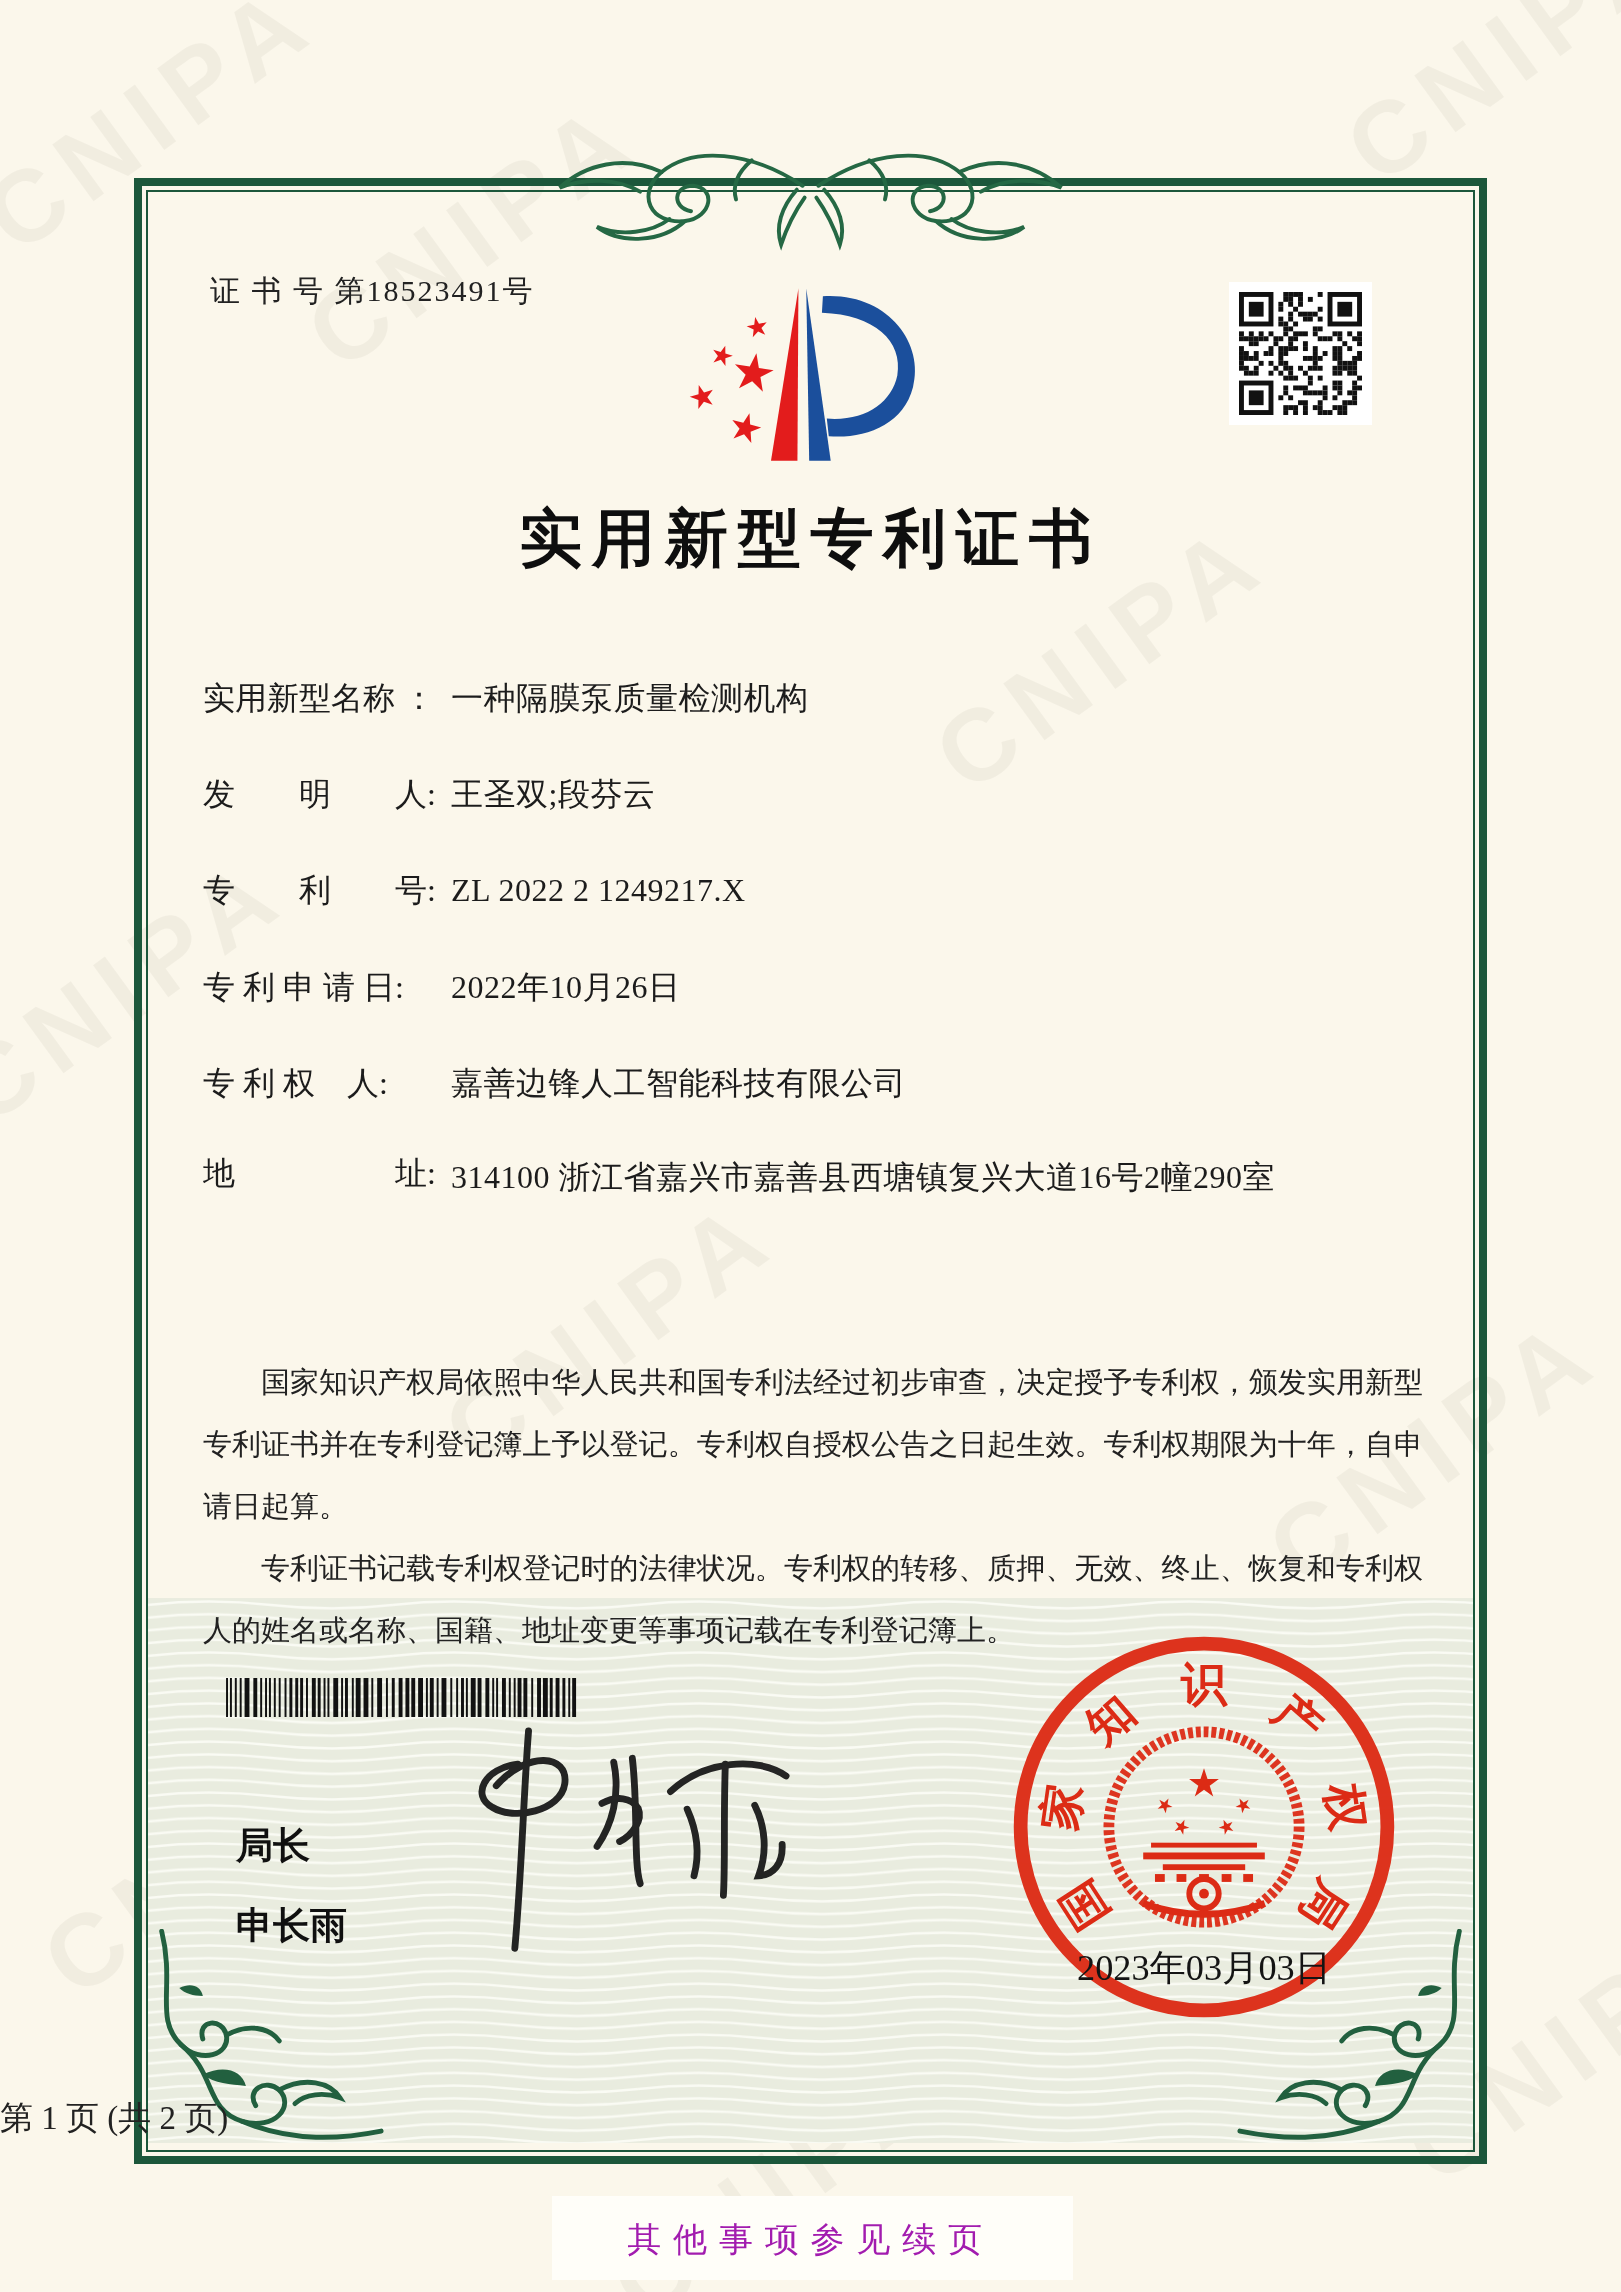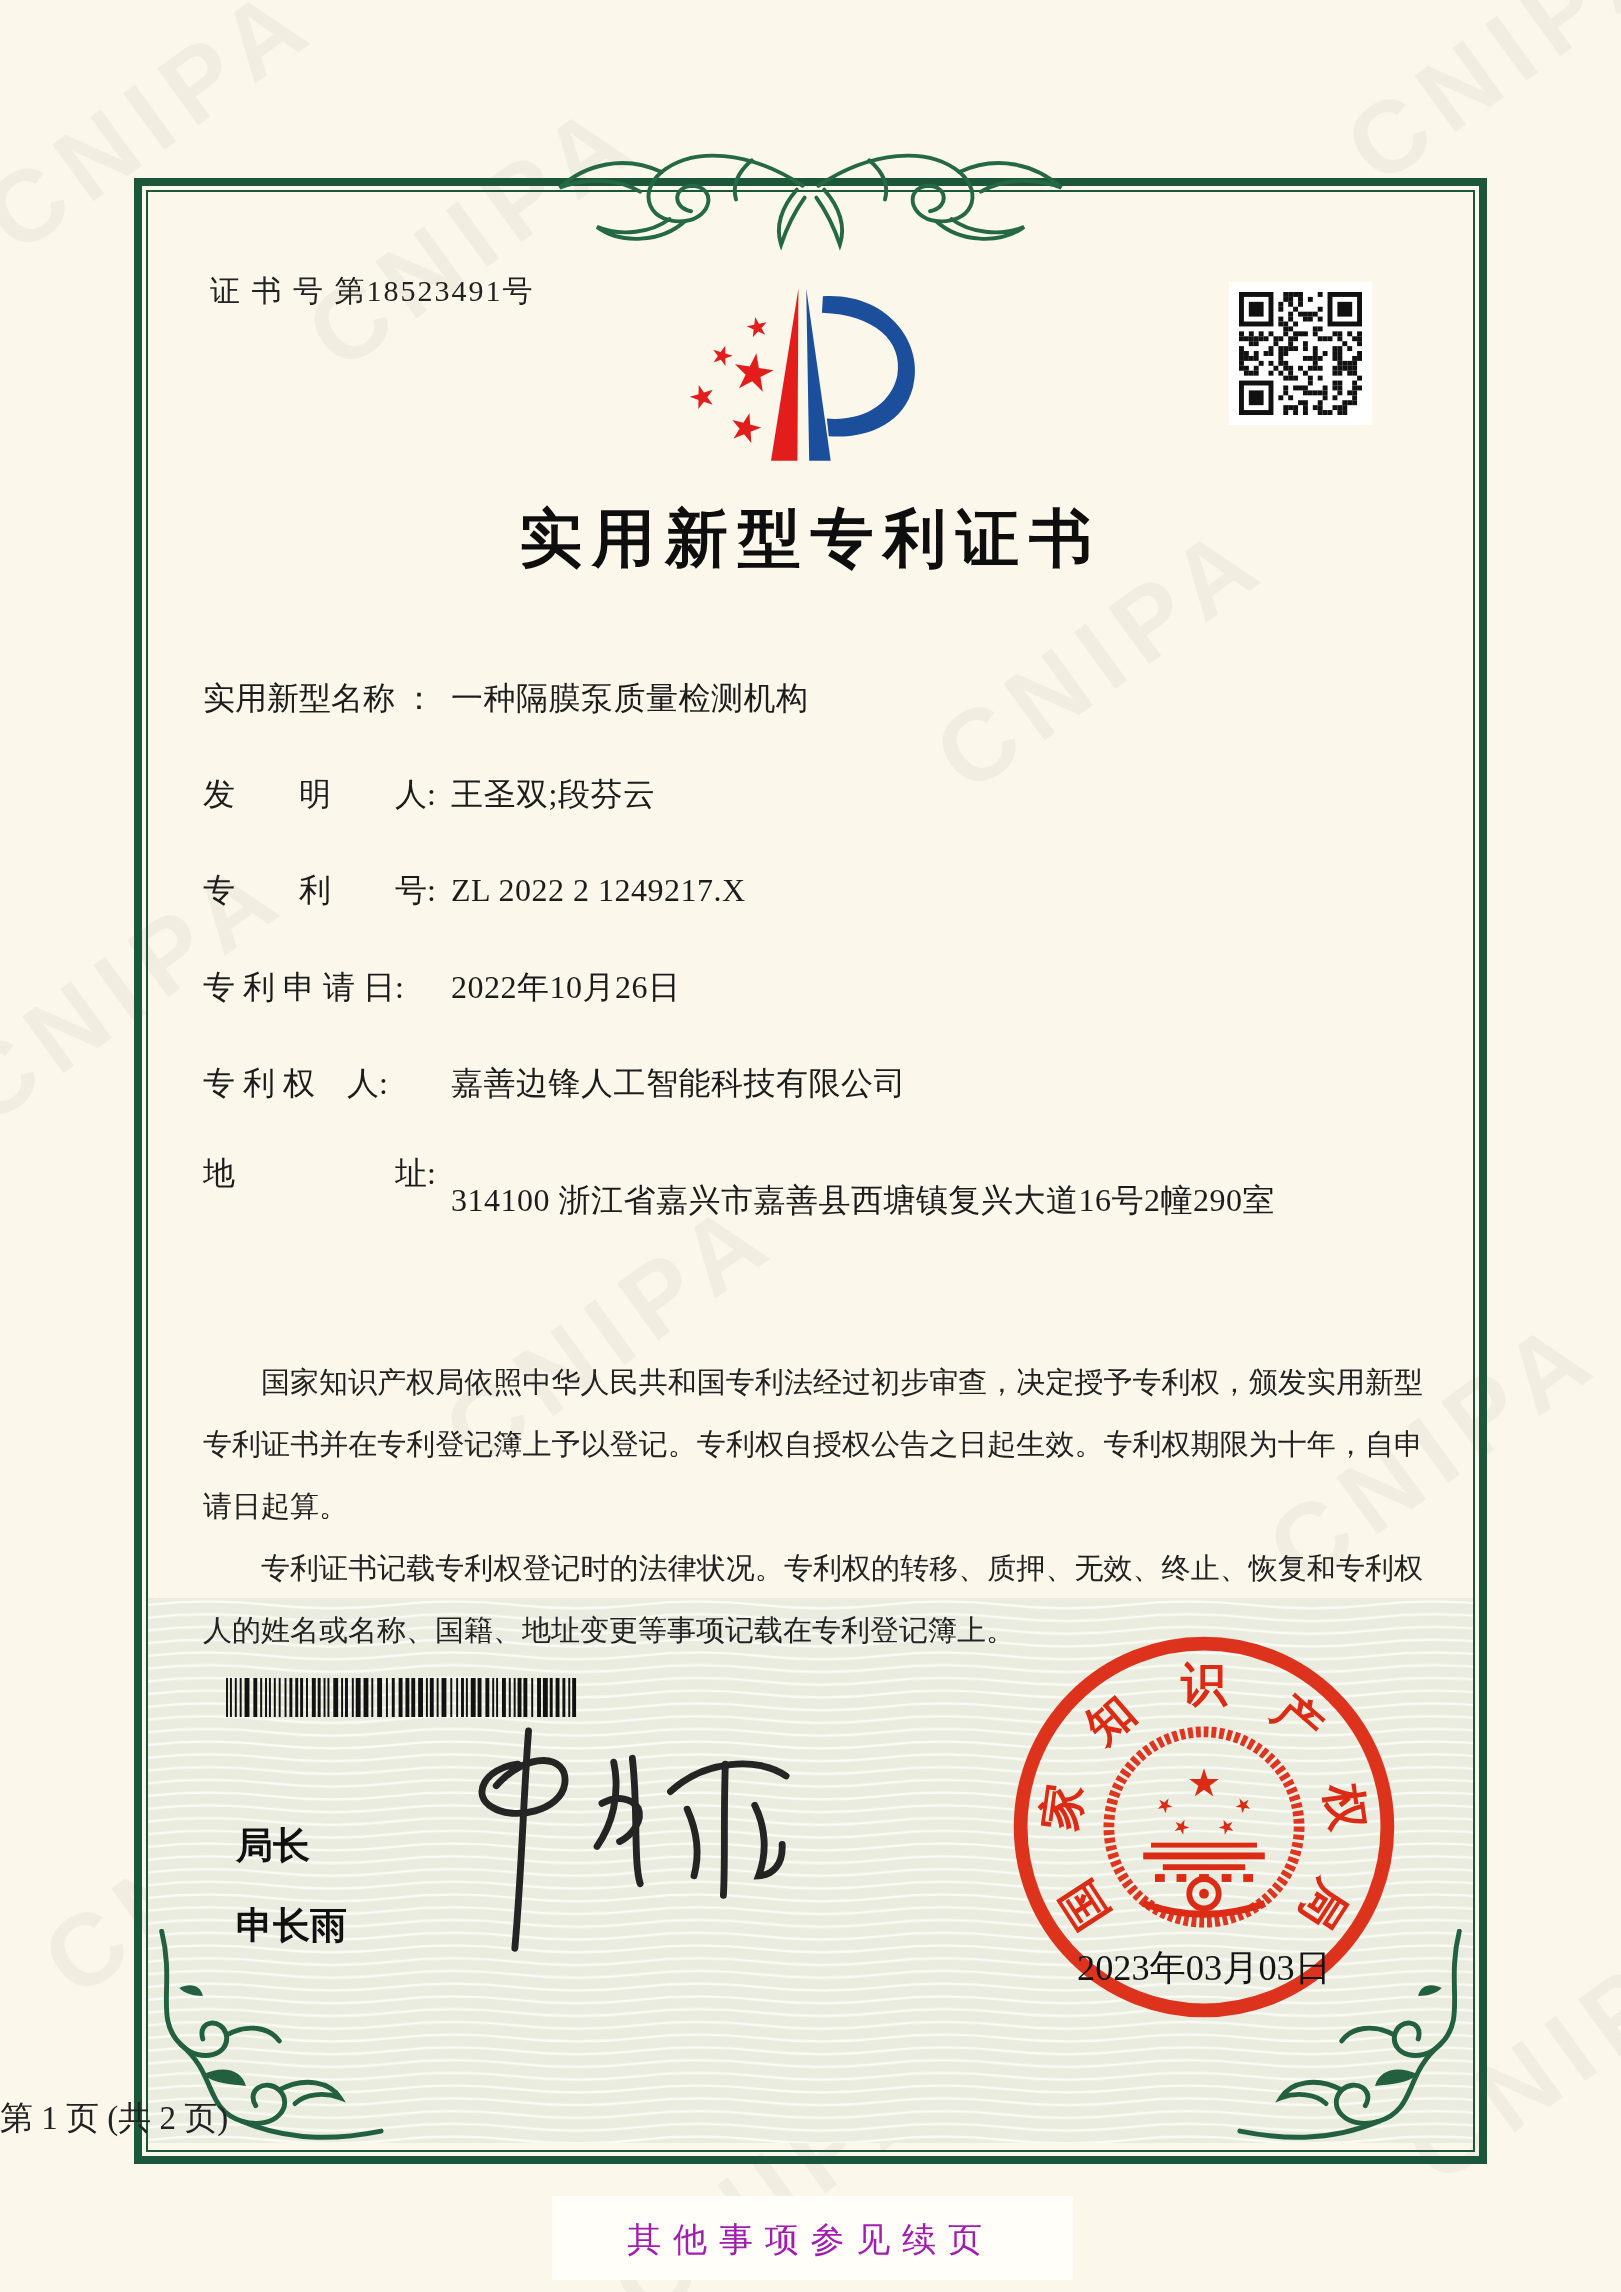--- a/index.html
+++ b/index.html
@@ -11,21 +11,21 @@
   
   #frame-outer{position:absolute;left:134px;top:178px;width:1353px;height:1986px;
                border:8.8px solid #1c573b;box-sizing:border-box;}
   #frame-inner{position:absolute;left:3.9px;top:3.9px;right:3.9px;bottom:3.9px;
                border:2px solid #1c573b;}
   #certno{position:absolute;left:210px;top:271px;font-size:30px;color:#222;letter-spacing:2px;}
   #title{position:absolute;left:0;right:0;top:496px;text-align:center;
          font-weight:bold;font-size:63px;letter-spacing:9.8px;color:#0e0e0e;}
   .row{position:absolute;left:203px;font-size:32px;line-height:1.5;color:#1c1c1c;white-space:nowrap;}
   .flabel{display:inline-block;min-width:248px;white-space:pre;}
-  .fvalue{letter-spacing:0.5px;margin-top:23px;}
+  .fvalue{letter-spacing:0.5px;}
   .fvalue.wrapval{display:inline-block;width:939px;white-space:normal;vertical-align:top;line-height:1.75;}
   .fvalue.grant1{display:inline-block;width:328px;}
   .flabel.grant2{min-width:230px;margin-left:69px;}
   #bodytext{position:absolute;left:203px;top:1351px;width:1220px;
             font-size:29px;line-height:2.14;color:#222;text-align:justify;}
   #bodytext p{margin:0;text-indent:2em;}
   #director-title{position:absolute;left:236px;top:1821px;font:bold 37px "Liberation Sans",sans-serif;color:#101010;}
   #director-name{position:absolute;left:236px;top:1901px;font:bold 37px "Liberation Sans",sans-serif;color:#101010;}
   #qr-box{position:absolute;left:1229px;top:282px;width:143px;height:143px;background:#ffffff;}
   #page-num{position:absolute;left:0;right:0;top:2096px;text-align:left;font-size:33px;color:#222;}

